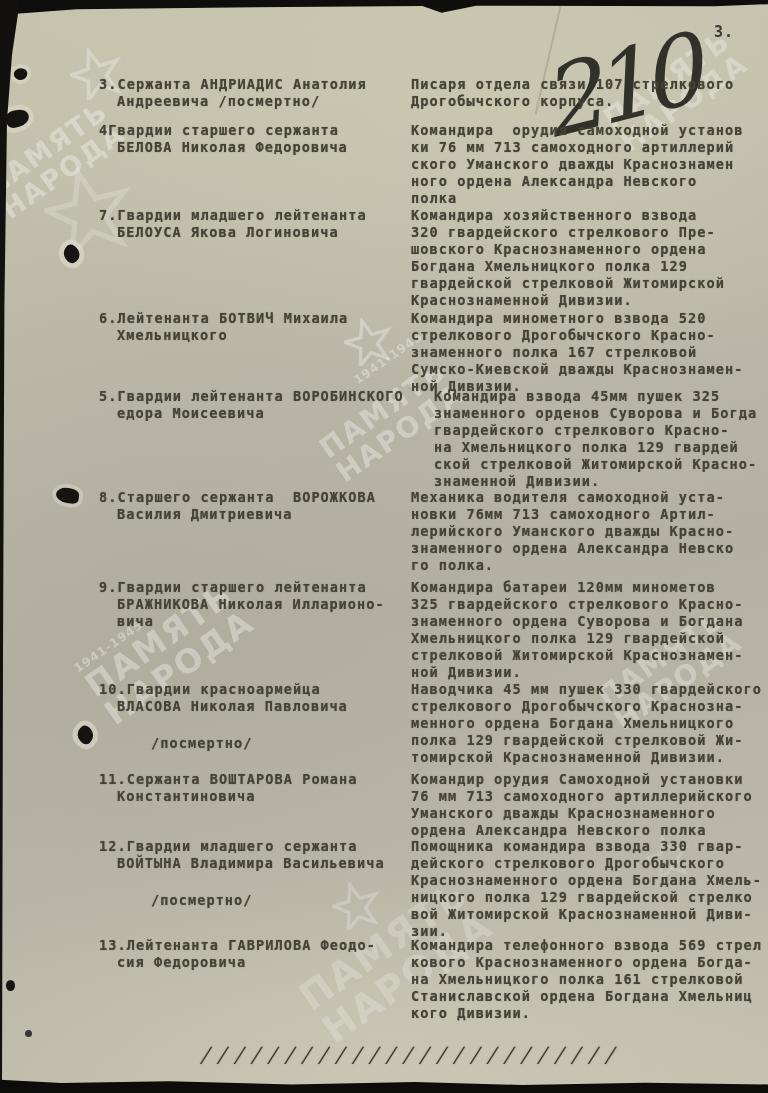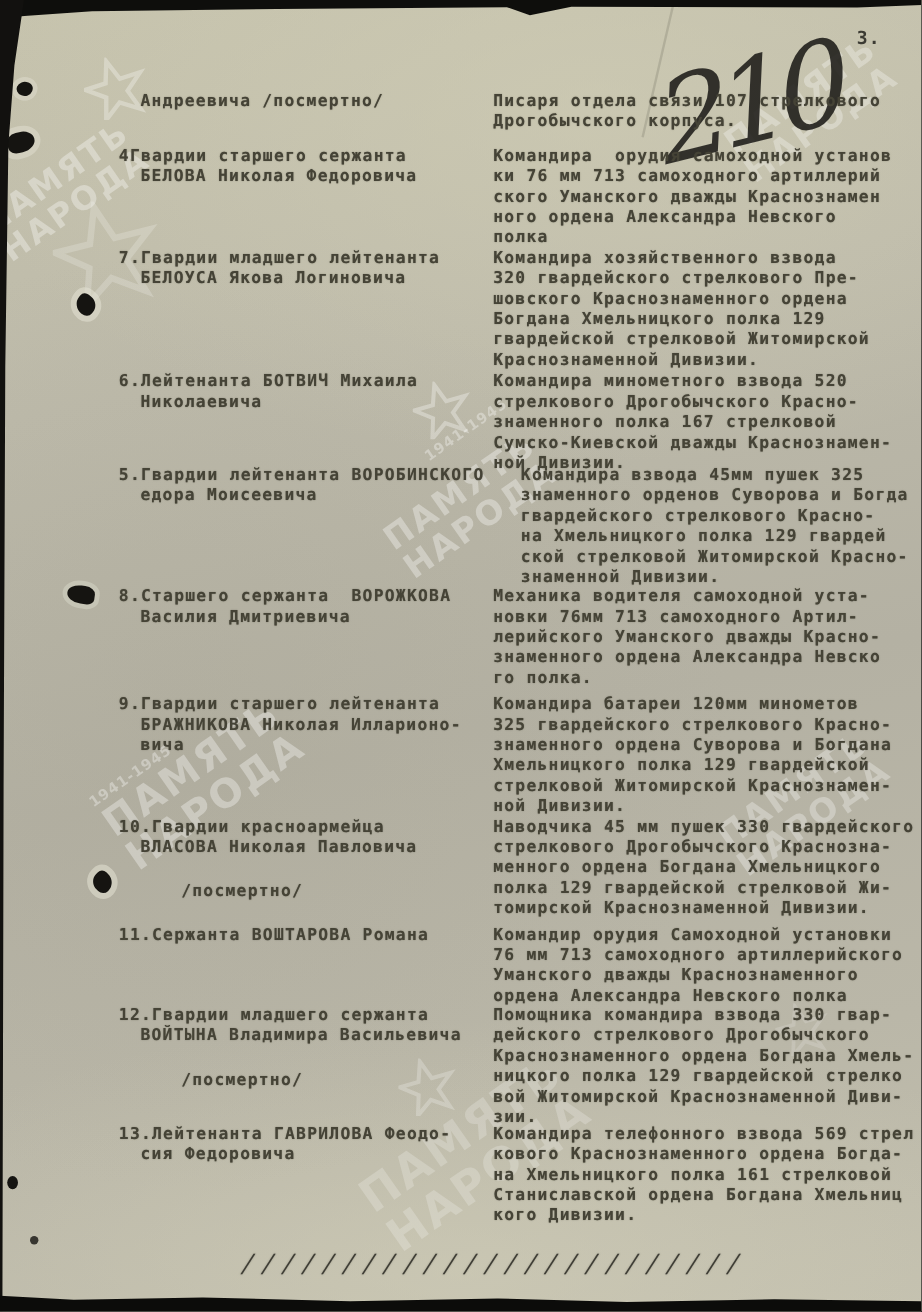--- a/index.html
+++ b/index.html
@@ -109,20 +109,21 @@
         <polygon points="50,4 62,37 96,37 68,59 79,93 50,73 21,93 32,59 4,37 38,37" fill="none" stroke="#ffffff" stroke-width="7" transform="rotate(-16 50 50)"></polygon>
       </svg>
   </div>
 
   <div class="pageno">3.</div>
   <div class="handmark">210</div>
   <div class="fold"></div>
 
   <div class="entry" style="top:76px;">
     <div class="col-l">
+      <div class="tl">3.Сержанта АНДРИАДИС Анатолия</div>
       <div class="tl ind1">Андреевича /посмертно/</div>
     </div>
     <div class="col-r">
       <div class="tl">Писаря отдела связи 107 стрелкового</div>
       <div class="tl">Дрогобычского корпуса.</div>
     </div>
   </div>
 
   <div class="entry" style="top:122px;">
     <div class="col-l">
@@ -149,21 +150,21 @@
       <div class="tl">шовского Краснознаменного ордена</div>
       <div class="tl">Богдана Хмельницкого полка 129</div>
       <div class="tl">гвардейской стрелковой Житомирской</div>
       <div class="tl">Краснознаменной Дивизии.</div>
     </div>
   </div>
 
   <div class="entry" style="top:310px;">
     <div class="col-l">
       <div class="tl">6.Лейтенанта БОТВИЧ Михаила</div>
-      <div class="tl ind1">Николаевича</div>
+      <div class="tl ind1">Хмельницкого</div>
     </div>
     <div class="col-r">
       <div class="tl">Командира минометного взвода 520</div>
       <div class="tl">стрелкового Дрогобычского Красно-</div>
       <div class="tl">знаменного полка 167 стрелковой</div>
       <div class="tl">Сумско-Киевской дважды Краснознамен-</div>
       <div class="tl">ной Дивизии.</div>
     </div>
   </div>
 
@@ -223,20 +224,21 @@
       <div class="tl">стрелкового Дрогобычского Краснозна-</div>
       <div class="tl">менного ордена Богдана Хмельницкого</div>
       <div class="tl">полка 129 гвардейской стрелковой Жи-</div>
       <div class="tl">томирской Краснознаменной Дивизии.</div>
     </div>
   </div>
 
   <div class="entry" style="top:771px;">
     <div class="col-l">
       <div class="tl">11.Сержанта ВОШТАРОВА Романа</div>
+      <div class="tl ind1">Константиновича</div>
     </div>
     <div class="col-r">
       <div class="tl">Командир орудия Самоходной установки</div>
       <div class="tl">76 мм 713 самоходного артиллерийского</div>
       <div class="tl">Уманского дважды Краснознаменного</div>
       <div class="tl">ордена Александра Невского полка</div>
     </div>
   </div>
 
   <div class="entry" style="top:838px;">

